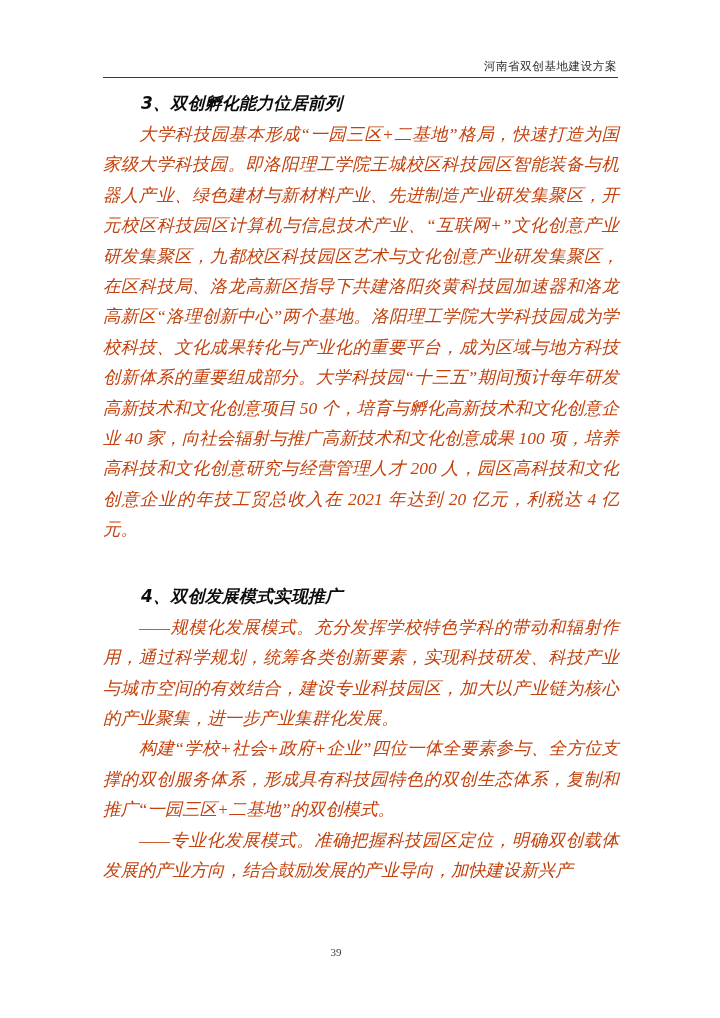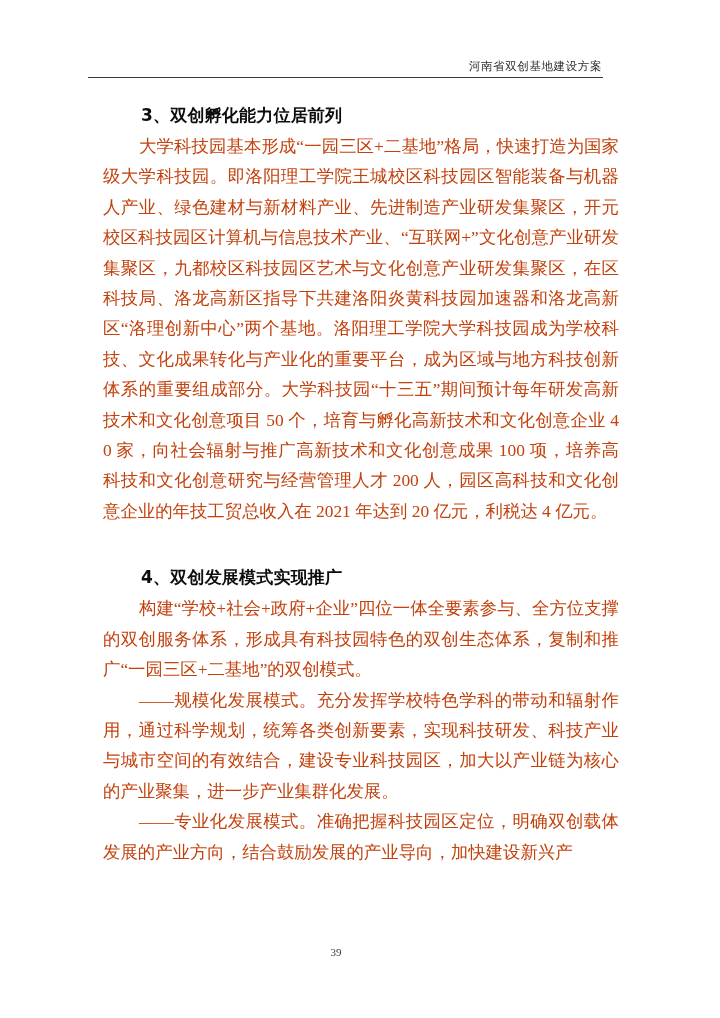--- a/index.html
+++ b/index.html
@@ -21,21 +21,21 @@
     left: 0;
     top: 0;
     width: 720px;
     height: 1018px;
     background: #ffffff;
   }
 
   
   .header {
     position: absolute;
-    left: 88px;
+    left: 103px;
     top: 58px;
     width: 515px;
   }
   .header-text {
     text-align: right;
     font-size: 11.5px;
     line-height: 16px;
     color: #2b2b2b;
     letter-spacing: 0.6px;
     font-family: "Liberation Serif", "DejaVu Serif", serif;
@@ -44,22 +44,23 @@
   .header-rule {
     margin-top: 3px;
     border-bottom: 1.2px solid #3a3a3a;
     width: 100%;
   }
 
   
   .content {
     position: absolute;
     left: 103px;
-    top: 100px;
+    top: 88px;
     width: 516px;
+    font-style: italic;
   }
 
   h2.section-heading {
     margin: 0;
     padding: 0 0 0 38px;
     font-size: 17px;
     line-height: 31px;
     font-weight: bold;
     font-family: "DejaVu Sans", "Liberation Sans", sans-serif;
     letter-spacing: 0.2px;
@@ -112,23 +113,23 @@
   </div>
 
   <div class="content">
 
     <h2 class="section-heading">3、双创孵化能力位居前列</h2>
 
     <p class="body-text">大学科技园基本形成“一园三区+二基地”格局，快速打造为国家级大学科技园。即洛阳理工学院王城校区科技园区智能装备与机器人产业、绿色建材与新材料产业、先进制造产业研发集聚区，开元校区科技园区计算机与信息技术产业、“互联网+”文化创意产业研发集聚区，九都校区科技园区艺术与文化创意产业研发集聚区，在区科技局、洛龙高新区指导下共建洛阳炎黄科技园加速器和洛龙高新区“洛理创新中心”两个基地。洛阳理工学院大学科技园成为学校科技、文化成果转化与产业化的重要平台，成为区域与地方科技创新体系的重要组成部分。大学科技园“十三五”期间预计每年研发高新技术和文化创意项目 50 个，培育与孵化高新技术和文化创意企业 40 家，向社会辐射与推广高新技术和文化创意成果 100 项，培养高科技和文化创意研究与经营管理人才 200 人，园区高科技和文化创意企业的年技工贸总收入在 2021 年达到 20 亿元，利税达 4 亿元。</p>
 
     <h2 class="section-heading gap-above">4、双创发展模式实现推广</h2>
 
+    <p class="body-text dash-lead">——规模化发展模式。充分发挥学校特色学科的带动和辐射作用，通过科学规划，统筹各类创新要素，实现科技研发、科技产业与城市空间的有效结合，建设专业科技园区，加大以产业链为核心的产业聚集，进一步产业集群化发展。</p>
+
     <p class="body-text">构建“学校+社会+政府+企业”四位一体全要素参与、全方位支撑的双创服务体系，形成具有科技园特色的双创生态体系，复制和推广“一园三区+二基地”的双创模式。</p>
-
-    <p class="body-text dash-lead">——规模化发展模式。充分发挥学校特色学科的带动和辐射作用，通过科学规划，统筹各类创新要素，实现科技研发、科技产业与城市空间的有效结合，建设专业科技园区，加大以产业链为核心的产业聚集，进一步产业集群化发展。</p>
 
     <p class="body-text dash-lead">——专业化发展模式。准确把握科技园区定位，明确双创载体发展的产业方向，结合鼓励发展的产业导向，加快建设新兴产</p>
 
   </div>
 
   <div class="footer">
     <div class="page-number">39</div>
   </div>
 
 </div>

